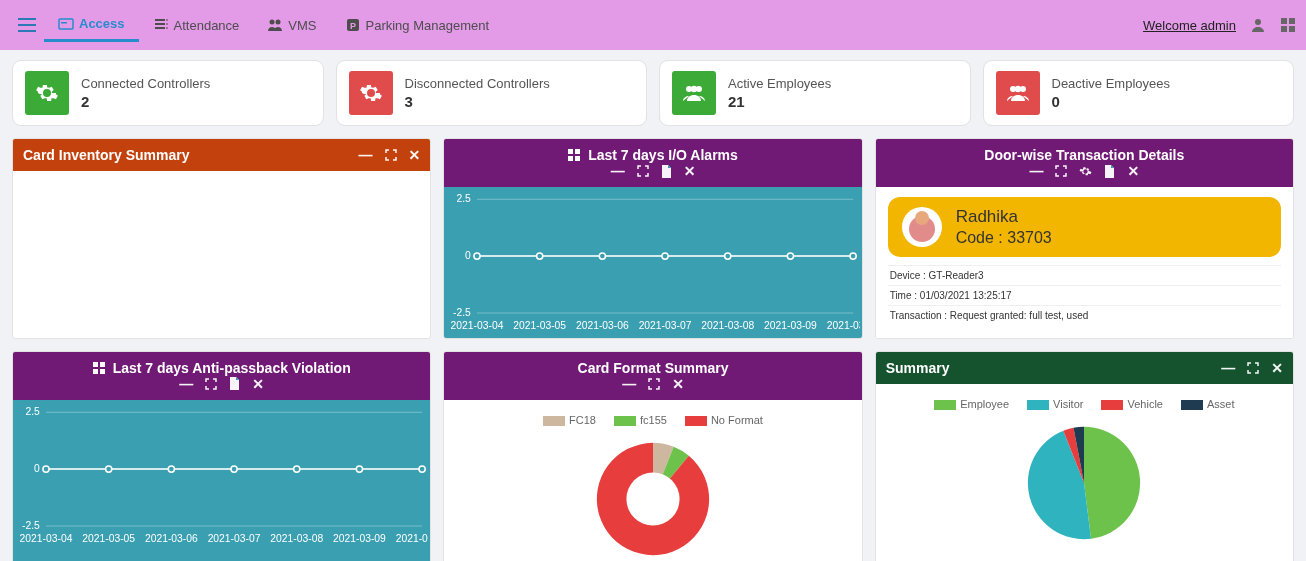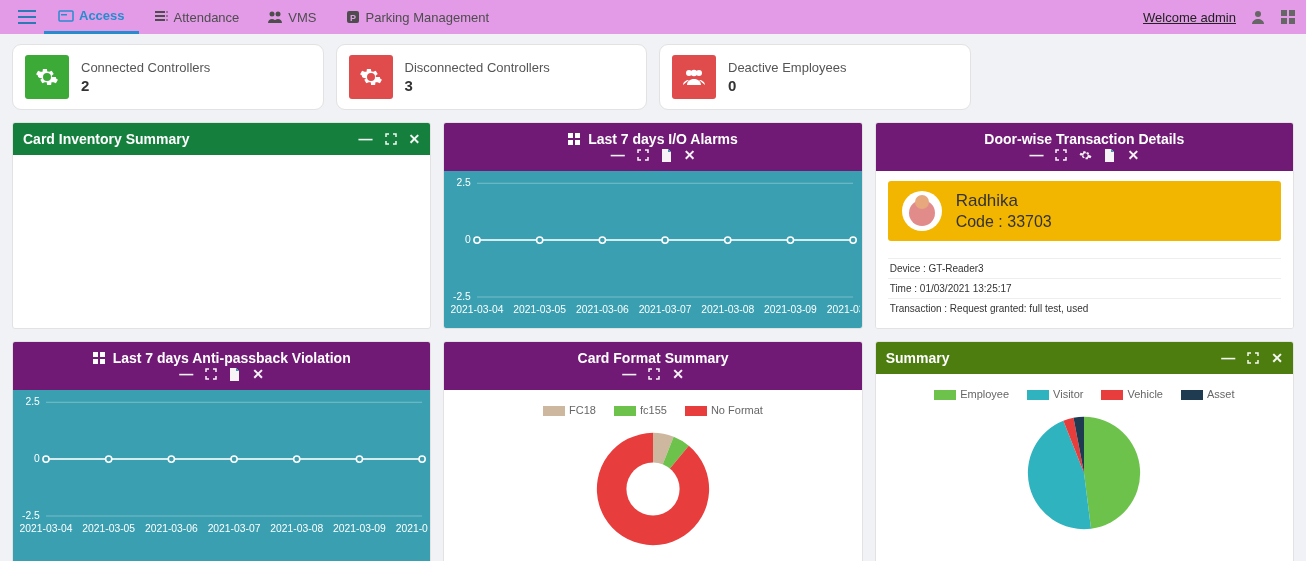--- a/index.html
+++ b/index.html
@@ -6,21 +6,21 @@
   body {
     font-family: "Segoe UI", Arial, sans-serif;
     background: #f0f2f5;
     font-size: 13px;
     color: #333;
     width: 1306px;
   }
   
   .topnav {
     background: #e39be8;
-    height: 34px;
+    height: 50px;
     display: flex;
     align-items: center;
     padding: 0 10px;
     justify-content: space-between;
   }
   .nav-left { display: flex; align-items: center; gap: 0; }
   .hamburger { color: #2b7ab5; padding: 0 8px; cursor: pointer; }
   .nav-item {
     display: flex; align-items: center; gap: 5px;
     padding: 0 14px; height: 34px; color: #4d4d4d; cursor: pointer;
@@ -59,36 +59,36 @@
     padding: 12px;
   }
   .panel { border-radius: 3px; overflow: hidden; background: #fff; border:1px solid #e2e2e2; display:flex; flex-direction:column;}
   .panel-header {
     color: #fff; font-size: 14px; font-weight: 600;
     padding: 8px 10px; display: flex; align-items: center; justify-content: space-between;
   }
   .panel-header .left { display:flex; align-items:center; gap:8px;}
   .panel-header .ctrls { display:flex; align-items:center; gap:12px; }
   .panel-header .ctrl { cursor:pointer; opacity:.95; }
-  .hdr-red   { background:#15803d; }
+  .hdr-red   { background:#c2410c; }
   .hdr-teal  { background:#701a75;flex-direction:column; }
-  .hdr-green { background:#4d7c0f; }
+  .hdr-green { background:#14532d; }
   .panel-body { background:#fff; padding:10px 12px; flex:1; }
   .panel-body.teal-bg { background:#399fb1; }  
   
   .legend { display:flex; gap:18px; justify-content:center; font-size:11px; color:#666; margin:4px 0 8px;}
   .swatch { display:inline-block; width:22px; height:10px; vertical-align:middle; margin-right:4px;}
   
   .donut-wrap { display:flex; justify-content:center; }
   .donut { width:130px; height:130px; }
   
   .linechart-area{ padding:4px 2px 2px 2px;}
   .axis-tick { fill:#fff; font-size:10px; }
   
-  .txn-card { background:#f2b600; border-radius:3px; display:flex; align-items:center; gap:14px; padding:10px 14px; margin-bottom:17px;}
+  .txn-card { background:#f2b600; border-radius:12px; display:flex; align-items:center; gap:14px; padding:10px 14px; margin-bottom:8px;}
   .avatar{ width:40px; height:40px; border-radius:50%; background:#fff; display:inline-block; position:relative; overflow:hidden;}
   .avatar::after{content:""; position:absolute; left:50%; top:55%; width:26px; height:26px; border-radius:50%; background:#e28b8b; transform:translate(-50%,-50%);}
   .avatar::before{content:""; position:absolute; left:50%; top:28%; width:14px; height:14px; border-radius:50%; background:#e7a87d; transform:translate(-50%,-50%); z-index:2;}
   .txn-name{ font-size:17px; color:#333; }
   .txn-code{ font-size:16px; color:#333; margin-top:2px;}
   .kv-list div { padding:4px 2px; border-top:1px solid #eee; font-size:10px; color:#333;}
   .kv-list div:first-child{ border-top:1px solid #eee;}
   
   svg{ display:block; }
 </style>
@@ -165,20 +165,34 @@
   </div>
   <div class="stat-card">
     <div class="stat-icon red">
       <svg width="24" height="24" viewBox="0 0 24 24" fill="#fff">
           <path d="M12 8a4 4 0 100 8 4 4 0 000-8zm9 4a7 7 0 01-.1 1.2l2 1.6-2 3.4-2.4-1a7 7 0 01-2 .1l-.4 2.6h-4l-.4-2.6a7 7 0 01-2-.1l-2.4 1-2-3.4 2-1.6A7 7 0 013 12a7 7 0 01.1-1.2l-2-1.6 2-3.4 2.4 1a7 7 0 012-.1L7.9 4h4l.4 2.6a7 7 0 012 .1l2.4-1 2 3.4-2 1.6c.1.4.1.8.1 1.2z"></path>
         </svg>
     </div>
     <div>
       <div class="stat-title">Disconnected Controllers</div>
       <div class="stat-value">3</div>
+    </div>
+  </div>
+  <div class="stat-card">
+    <div class="stat-icon green">
+      <svg width="26" height="20" viewBox="0 0 26 20" fill="#fff">
+          <circle cx="8" cy="6" r="3"></circle>
+          <circle cx="18" cy="6" r="3"></circle>
+          <circle cx="13" cy="6" r="3.2"></circle>
+          <path d="M2 18c0-3 3-5 6-5M24 18c0-3-3-5-6-5M6 18c0-3.5 3-6 7-6s7 2.5 7 6z"></path>
+        </svg>
+    </div>
+    <div>
+      <div class="stat-title">Active Employees</div>
+      <div class="stat-value">21</div>
     </div>
   </div>
   <div class="stat-card">
     <div class="stat-icon red">
       <svg width="26" height="20" viewBox="0 0 26 20" fill="#fff">
           <circle cx="8" cy="6" r="3"></circle>
           <circle cx="18" cy="6" r="3"></circle>
           <circle cx="13" cy="6" r="3.2"></circle>
           <path d="M2 18c0-3 3-5 6-5M24 18c0-3-3-5-6-5M6 18c0-3.5 3-6 7-6s7 2.5 7 6z"></path>
         </svg>

